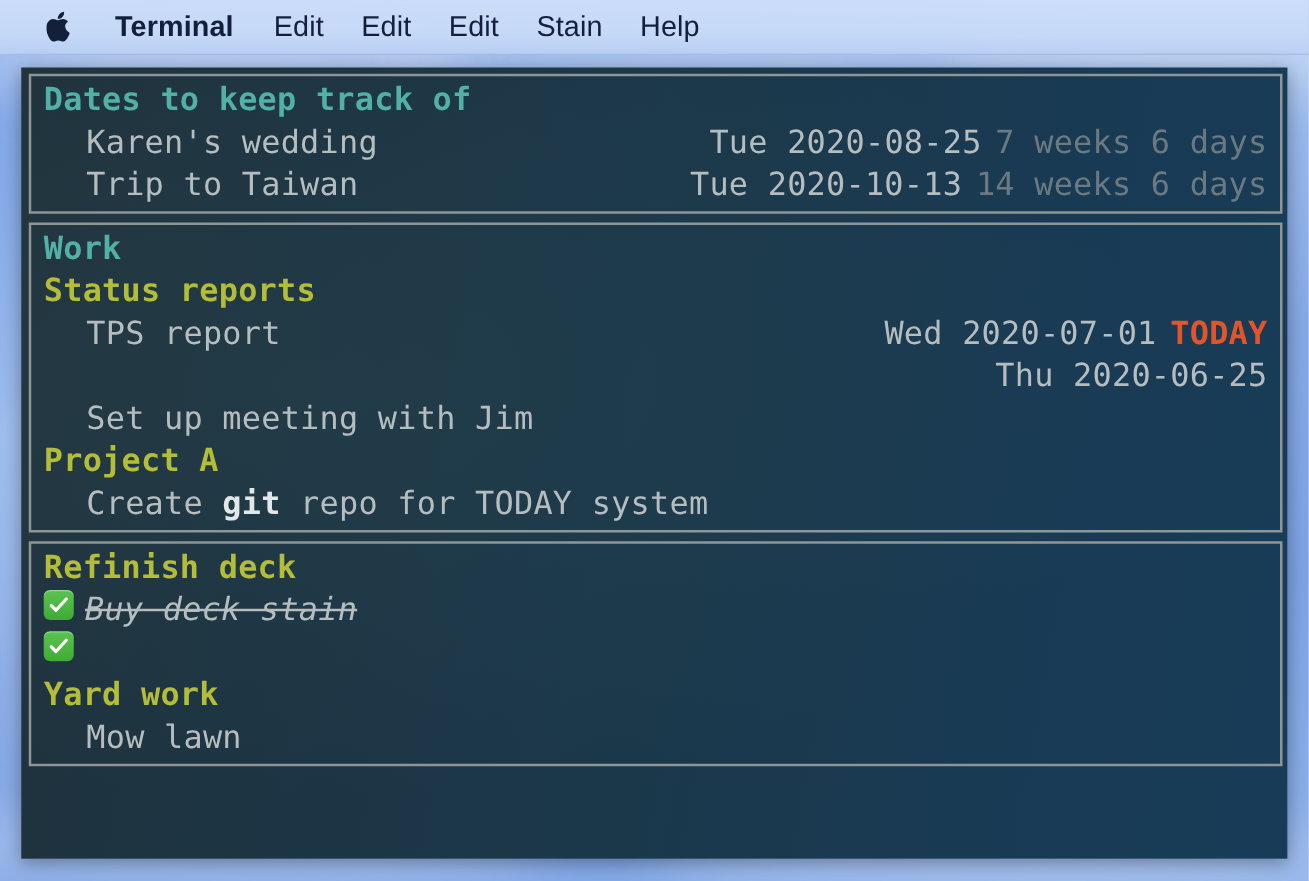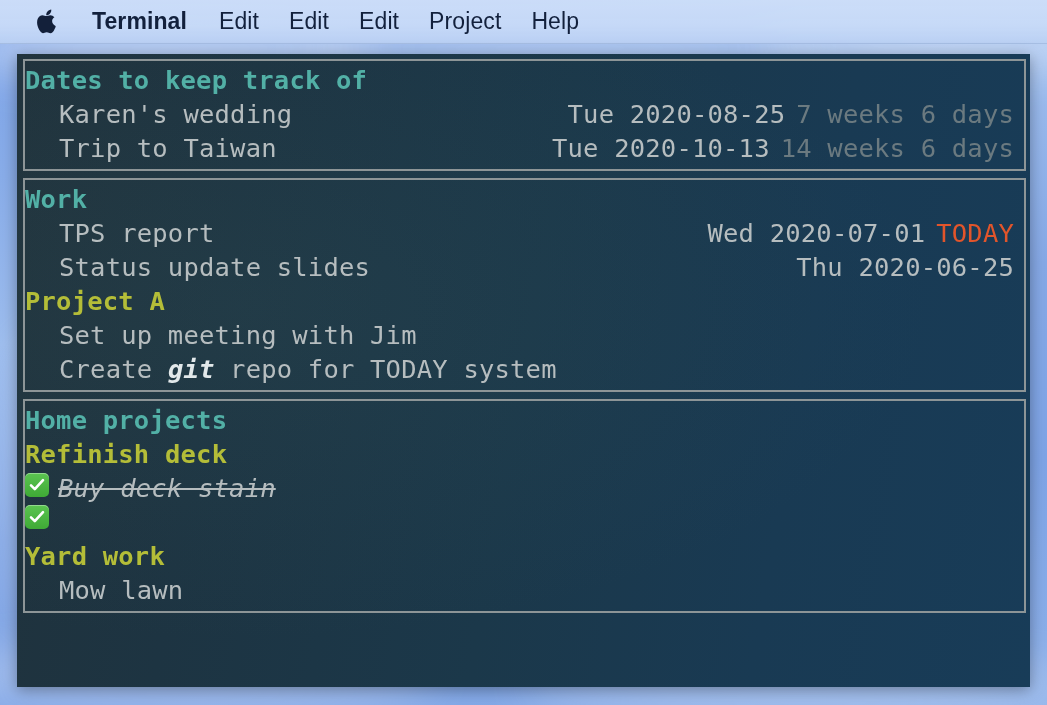--- a/index.html
+++ b/index.html
@@ -100,21 +100,21 @@
     pointer-events: none;
     background: radial-gradient(ellipse at 22% 40%,
        rgba(60,95,95,0.16) 0%,
        rgba(0,0,0,0) 62%);
   }
 
   .panel {
     border: 2px solid #8d9597;
     position: relative;
     z-index: 2;
-    padding: 2px 6px 4px 0;
+    padding: 2px 6px 4px 10px;
     margin-bottom: 7px;
   }
   .panel:last-child { margin-bottom: 0; }
 
   .line {
     display: flex;
     align-items: baseline;
     height: 34px;
     line-height: 34px;
     font-size: 25.5px;
@@ -124,21 +124,21 @@
 
   .sect-header { color: #52b0a6; font-weight: bold; }
   .grp-header  { color: #b4bd38; font-weight: bold; }
 
   .task-name {
     color: #b6bdbf;
     padding-left: 34px;
     flex: 0 0 auto;
   }
   .task-name.with-box { padding-left: 0; }
-  .task-name .bold-word { color: #e2e8ea; font-weight: bold; font-style: italic; }
+  .task-name .bold-word { color: #e2e8ea; font-weight: bold; }
   .task-name.done { text-decoration: line-through; text-decoration-thickness: 2px; font-style: italic; }
 
   .checkbox {
     display: inline-block;
     width: 24px;
     height: 24px;
     border-radius: 5px;
     background: linear-gradient(180deg, #5bc451 0%, #3faa36 100%);
     position: relative;
     vertical-align: -4px;
@@ -154,21 +154,21 @@
     flex: 0 0 auto;
   }
   .rel {
     color: #6b7a80;
     flex: 0 0 auto;
     margin-left: 11px;
     text-align: right;
   }
   .rel.today {
     color: #e2552b;
-    font-weight: normal;
+    font-weight: bold;
   }
   .rel.past {
     color: #ef2d1d;
     font-weight: bold;
   }
   .rightpad { width: 4px; flex: 0 0 auto; }
 </style>
 </head>
 <body>
 
@@ -186,41 +186,41 @@
     <svg width="21" height="25" viewBox="0 0 21 25" aria-hidden="true">
       <path d="M14.2 0.4c-1.3 0.1-2.8 0.9-3.7 2-0.8 1-1.5 2.4-1.2 3.8 1.4 0.1 2.9-0.7 3.8-1.8 0.9-1.1 1.4-2.5 1.1-4z" fill="#13203a"></path>
       <path d="M18.6 18.1c-0.5 1.2-0.8 1.7-1.4 2.8-0.9 1.5-2.2 3.3-3.8 3.3-1.4 0-1.8-0.9-3.7-0.9-1.9 0-2.3 0.9-3.7 0.9-1.6 0-2.8-1.6-3.7-3.1C-0.2 16.9-0.5 11.9 1 9.2c1.1-1.9 2.8-3 4.4-3 1.6 0 2.7 0.9 4 0.9 1.3 0 2.1-0.9 4-0.9 1.4 0 2.9 0.8 4 2.1-3.5 1.9-2.9 6.9 1.2 8.8z" fill="#13203a"></path>
     </svg>
   </span>
 
   <span class="menu-item app-name">Terminal</span>
   <span class="menu-item">Edit</span>
   <span class="menu-item">Edit</span>
   <span class="menu-item">Edit</span>
-  <span class="menu-item">Project</span>
+  <span class="menu-item">Stain</span>
   <span class="menu-item">Help</span>
 </div>
 
 <div class="terminal">
   <div id="panels-root">
       <div class="panel">
         <div class="line sect-header">Dates to keep track of</div>
         <div class="line"><span class="task-name">Karen's wedding</span><span class="spacer"></span><span class="date">Tue 2020-08-25</span><span class="rel">7 weeks 6 days</span><span class="rightpad"></span></div>
         <div class="line"><span class="task-name">Trip to Taiwan</span><span class="spacer"></span><span class="date">Tue 2020-10-13</span><span class="rel">14 weeks 6 days</span><span class="rightpad"></span></div>
       </div>
       <div class="panel">
         <div class="line sect-header">Work</div>
+        <div class="line grp-header">Status reports</div>
         <div class="line"><span class="task-name">TPS report</span><span class="spacer"></span><span class="date">Wed 2020-07-01</span><span class="rel today">TODAY</span><span class="rightpad"></span></div>
-        <div class="line"><span class="task-name">Status update slides</span><span class="spacer"></span><span class="date">Thu 2020-06-25</span><span class="rightpad"></span></div>
+        <div class="line"><span class="spacer"></span><span class="date">Thu 2020-06-25</span><span class="rightpad"></span></div>
+        <div class="line"><span class="task-name">Set up meeting with Jim</span><span class="spacer"></span><span class="rightpad"></span></div>
         <div class="line grp-header">Project A</div>
-        <div class="line"><span class="task-name">Set up meeting with Jim</span><span class="spacer"></span><span class="rightpad"></span></div>
         <div class="line"><span class="task-name"><span>Create </span><span class="bold-word">git</span><span> repo for TODAY system</span></span><span class="spacer"></span><span class="rightpad"></span></div>
       </div>
       <div class="panel">
-        <div class="line sect-header">Home projects</div>
         <div class="line grp-header">Refinish deck</div>
         <div class="line"><span class="checkbox"><svg width="18" height="18" viewBox="0 0 18 18">
               <path d="M3 9.4 L6.8 13.2 L15 4.2" stroke="#ffffff" stroke-width="2.6" fill="none" stroke-linecap="round" stroke-linejoin="round"></path>
             </svg></span><span class="task-name with-box done">Buy deck stain</span><span class="spacer"></span><span class="rightpad"></span></div>
         <div class="line"><span class="checkbox"><svg width="18" height="18" viewBox="0 0 18 18">
               <path d="M3 9.4 L6.8 13.2 L15 4.2" stroke="#ffffff" stroke-width="2.6" fill="none" stroke-linecap="round" stroke-linejoin="round"></path>
             </svg></span><span class="spacer"></span><span class="rightpad"></span></div>
         <div class="line grp-header">Yard work</div>
         <div class="line"><span class="task-name">Mow lawn</span><span class="spacer"></span><span class="rightpad"></span></div>
       </div>

